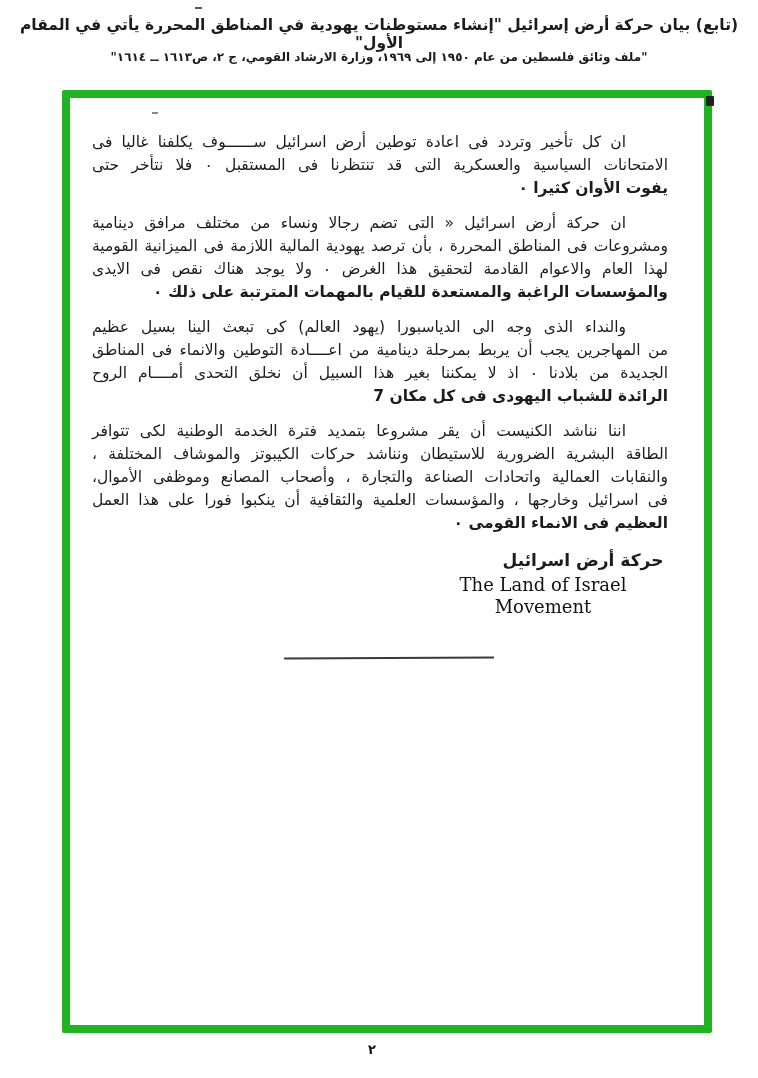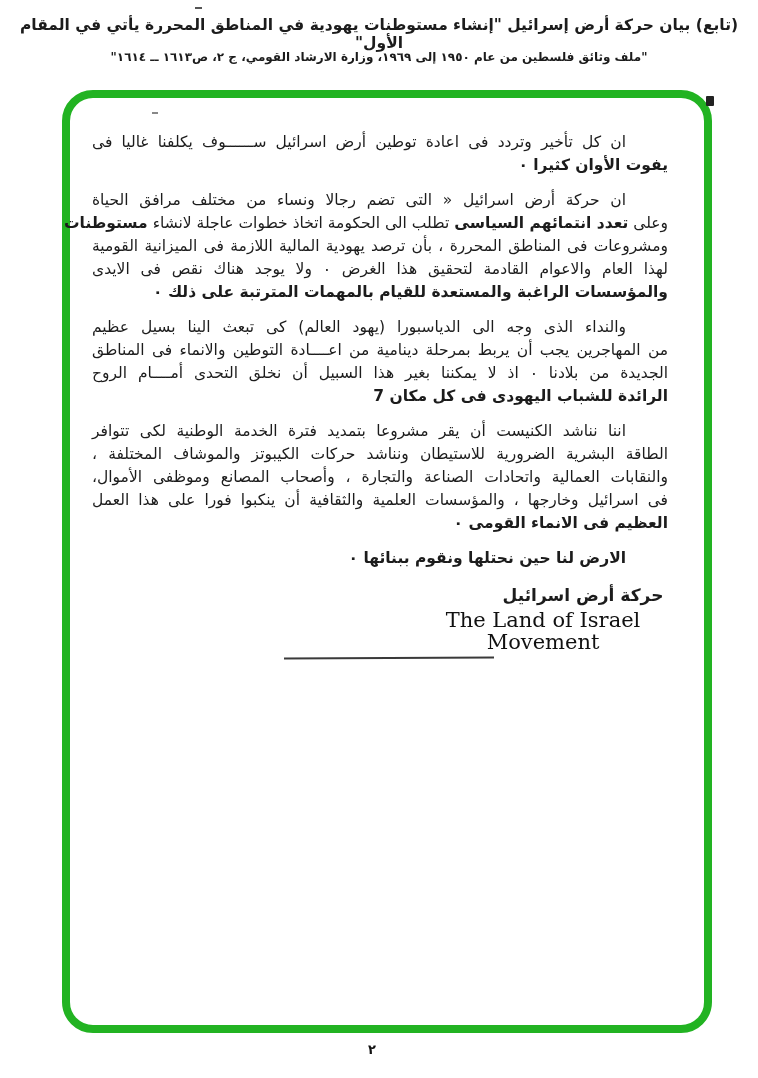--- a/index.html
+++ b/index.html
@@ -12,37 +12,37 @@
   .hdr-title{top:16px;font-size:15.5px;font-weight:bold;letter-spacing:0;}
   .hdr-source{top:50px;font-size:12px;font-weight:bold;}
   
   .mark{position:absolute;background:#555;}
   .mark-a{left:195px;top:7px;width:7px;height:2px;}
   .mark-b{left:152px;top:108px;width:6px;height:2px;background:#888;}
   .notch{position:absolute;left:636px;top:-2px;width:8px;height:10px;background:#222;border-radius:1px;}
   
   .frame{
     position:absolute;left:62px;top:90px;width:650px;height:943px;
-    box-sizing:border-box;border-radius:31px;background:#fff;
+    box-sizing:border-box;border-radius:2px;background:#fff;
   }
   
   .letter{
     position:absolute;left:22px;right:36px;top:33px;
     direction:rtl;font-size:15.5px;line-height:23px;text-align:justify;
   }
   .para{margin:0 0 12px 0;}
   .line{text-align:justify;text-align-last:justify;white-space:nowrap;}
   .line.first{padding-right:42px;}
   .line.last{text-align:left;text-align-last:right;font-weight:bold;}
   .bold{font-weight:bold;}
   
   .sig-ar{width:170px;margin:14px 0 0 78px;text-align:center;direction:rtl;
           font-weight:bold;font-size:17px;line-height:22px;}
   .sig-en{width:250px;margin:3px 0 0 22px;text-align:center;direction:ltr;
-          font-family:"DejaVu Serif",serif;font-size:21px;line-height:22px;color:#111;}
+          font-family:"DejaVu Serif",serif;font-size:18px;line-height:22px;color:#111;}
   
   .divider{position:absolute;left:214px;top:559px;width:210px;height:2px;
            background:#3a3a3a;transform:rotate(-0.25deg);}
   
   .pagenum{position:absolute;left:0;right:14px;top:1042px;text-align:center;
            font-size:13px;font-weight:bold;color:#111;}
 </style>
 </head>
 <body style="color: rgb(28, 28, 28);">
 
@@ -52,45 +52,42 @@
 <div class="hdr hdr-source">"ملف وثائق فلسطين من عام ١٩٥٠ إلى ١٩٦٩، وزارة الارشاد القومي، ج ٢، ص١٦١٣ ــ ١٦١٤"</div>
 
 <div class="frame" id="frame" style="border: 8px solid rgb(34, 179, 34);">
   <div class="notch"></div>
   <div class="mark mark-b" style="position:absolute;left:82px;top:14px;"></div>
 
   <div class="letter">
     <div id="paragraphs">
         <div class="para">
           <div class="line first"><span>ان كل تأخير وتردد فى اعادة توطين أرض اسرائيل ســــــوف يكلفنا غاليا فى</span></div>
+          <div class="line"><span>الامتحانات السياسية والعسكرية التى قد تنتظرنا فى المستقبل ٠ فلا نتأخر حتى</span></div>
           <div class="line last"><span>يفوت الأوان كثيرا ٠</span></div>
         </div>
         <div class="para">
-          <div class="line first"><span>ان حركة أرض اسرائيل « التى تضم رجالا ونساء من مختلف مرافق الحياة</span></div>
-          <div class="line"><span>وعلى </span><span class="bold">تعدد انتمائهم السياسى</span><span> تطلب الى الحكومة اتخاذ خطوات عاجلة لانشاء </span><span class="bold">مستوطنات</span></div>
+          <div class="line first"><span>ان حركة أرض اسرائيل « التى تضم رجالا ونساء من مختلف مرافق دينامية</span></div>
           <div class="line"><span>ومشروعات فى المناطق المحررة ، بأن ترصد يهودية المالية اللازمة فى الميزانية القومية</span></div>
           <div class="line"><span>لهذا العام والاعوام القادمة لتحقيق هذا الغرض ٠ ولا يوجد هناك نقص فى الايدى</span></div>
           <div class="line last"><span>والمؤسسات الراغبة والمستعدة للقيام بالمهمات المترتبة على ذلك ٠</span></div>
         </div>
         <div class="para">
           <div class="line first"><span>والنداء الذى وجه الى الدياسبورا (يهود العالم) كى تبعث الينا بسيل عظيم</span></div>
           <div class="line"><span>من المهاجرين يجب أن يربط بمرحلة دينامية من اعــــادة التوطين والانماء فى المناطق</span></div>
           <div class="line"><span>الجديدة من بلادنا ٠ اذ لا يمكننا بغير هذا السبيل أن نخلق التحدى أمــــام الروح</span></div>
           <div class="line last"><span>الرائدة للشباب اليهودى فى كل مكان 7</span></div>
         </div>
         <div class="para">
           <div class="line first"><span>اننا نناشد الكنيست أن يقر مشروعا بتمديد فترة الخدمة الوطنية لكى تتوافر</span></div>
           <div class="line"><span>الطاقة البشرية الضرورية للاستيطان ونناشد حركات الكيبوتز والموشاف المختلفة ،</span></div>
           <div class="line"><span>والنقابات العمالية واتحادات الصناعة والتجارة ، وأصحاب المصانع وموظفى الأموال،</span></div>
           <div class="line"><span>فى اسرائيل وخارجها ، والمؤسسات العلمية والثقافية أن ينكبوا فورا على هذا العمل</span></div>
           <div class="line last"><span>العظيم فى الانماء القومى ٠</span></div>
         </div>
-        <div class="para">
-          <div class="line first last"><span>الارض لنا حين نحتلها ونقوم ببنائها ٠</span></div>
-        </div>
       </div>
     <div class="sig-ar">حركة أرض اسرائيل</div>
     <div class="sig-en">The Land of Israel Movement</div>
   </div>
 
   <div class="divider"></div>
 </div>
 
 <div class="pagenum">٢</div>
 

